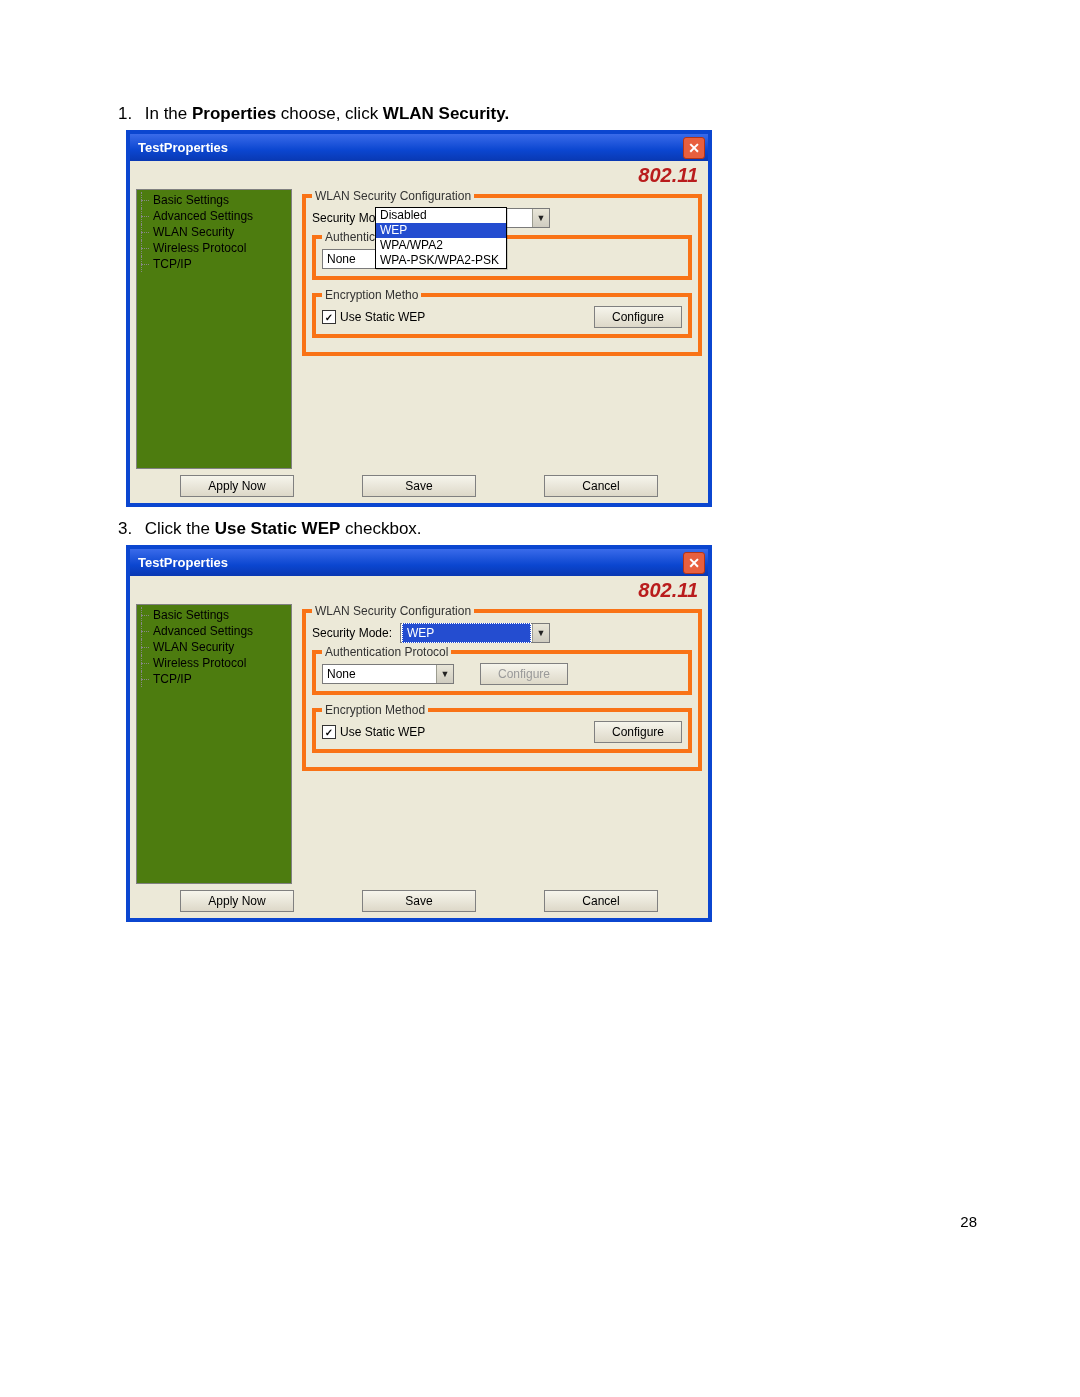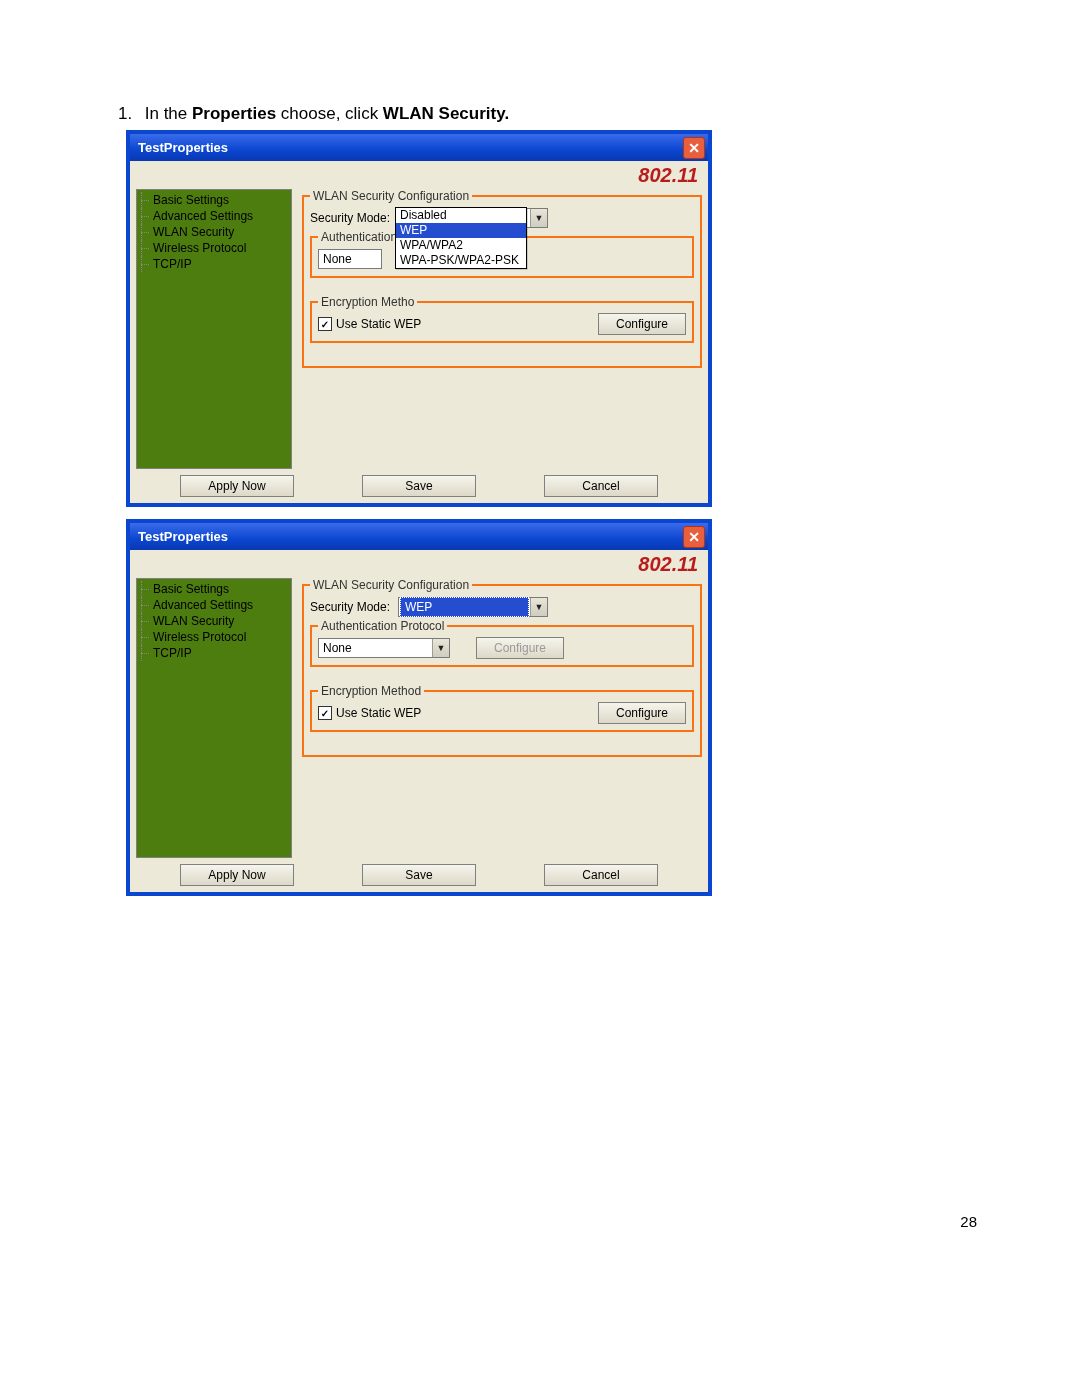--- a/index.html
+++ b/index.html
@@ -92,22 +92,22 @@
     left: 0; top: 8px; width: 8px;
     border-top: 1px dotted #888;
   }
   .main {
     flex: 1;
     padding-left: 10px;
   }
 
   
   fieldset.grp {
-    border: 2px solid #f97316;
-    margin: 0 0 17px 0;
+    border: 4px solid #f97316;
+    margin: 0 0 8px 0;
     padding: 4px 6px 6px 6px;
     font-size: 12px;
     position: relative;
   }
   fieldset.grp > legend {
     font-size: 12px;
     padding: 0 3px;
     color: #333;
   }
   fieldset.nested {
@@ -246,36 +246,40 @@
               <div class="row" style="justify-content: space-between;">
                 <span class="chk">
                   <span class="box">✓</span>
                   <span>Use Static WEP</span>
                 </span>
                 <span class="fakebtn">Configure</span>
               </div>
             </fieldset>
           </fieldset>
 
-          <div class="dropdown-list" style="left:103px; top:18px; width:130px;">
+          <div class="dropdown-list" style="left:83px; top:18px; width:130px;">
             <div class="opt">Disabled</div>
             <div class="opt sel">WEP</div>
             <div class="opt">WPA/WPA2</div>
             <div class="opt">WPA-PSK/WPA2-PSK</div>
           </div>
         </div>
       </div>
       <div class="btnbar">
         <span class="fakebtn">Apply Now</span>
         <span class="fakebtn">Save</span>
         <span class="fakebtn">Cancel</span>
       </div>
     </div>
   </div>
 
+  <div class="step-line">
+    <span class="num">3.</span>
+    <span>Click the </span><span class="bold">Use Static WEP</span><span> checkbox.</span>
+  </div>
 
   <div class="win">
     <div class="titlebar">
       <span>TestProperties</span>
       <div class="closebtn">
           <span>✕</span>
         </div>
     </div>
     <div class="client">
       <div class="banner">802.11</div>

